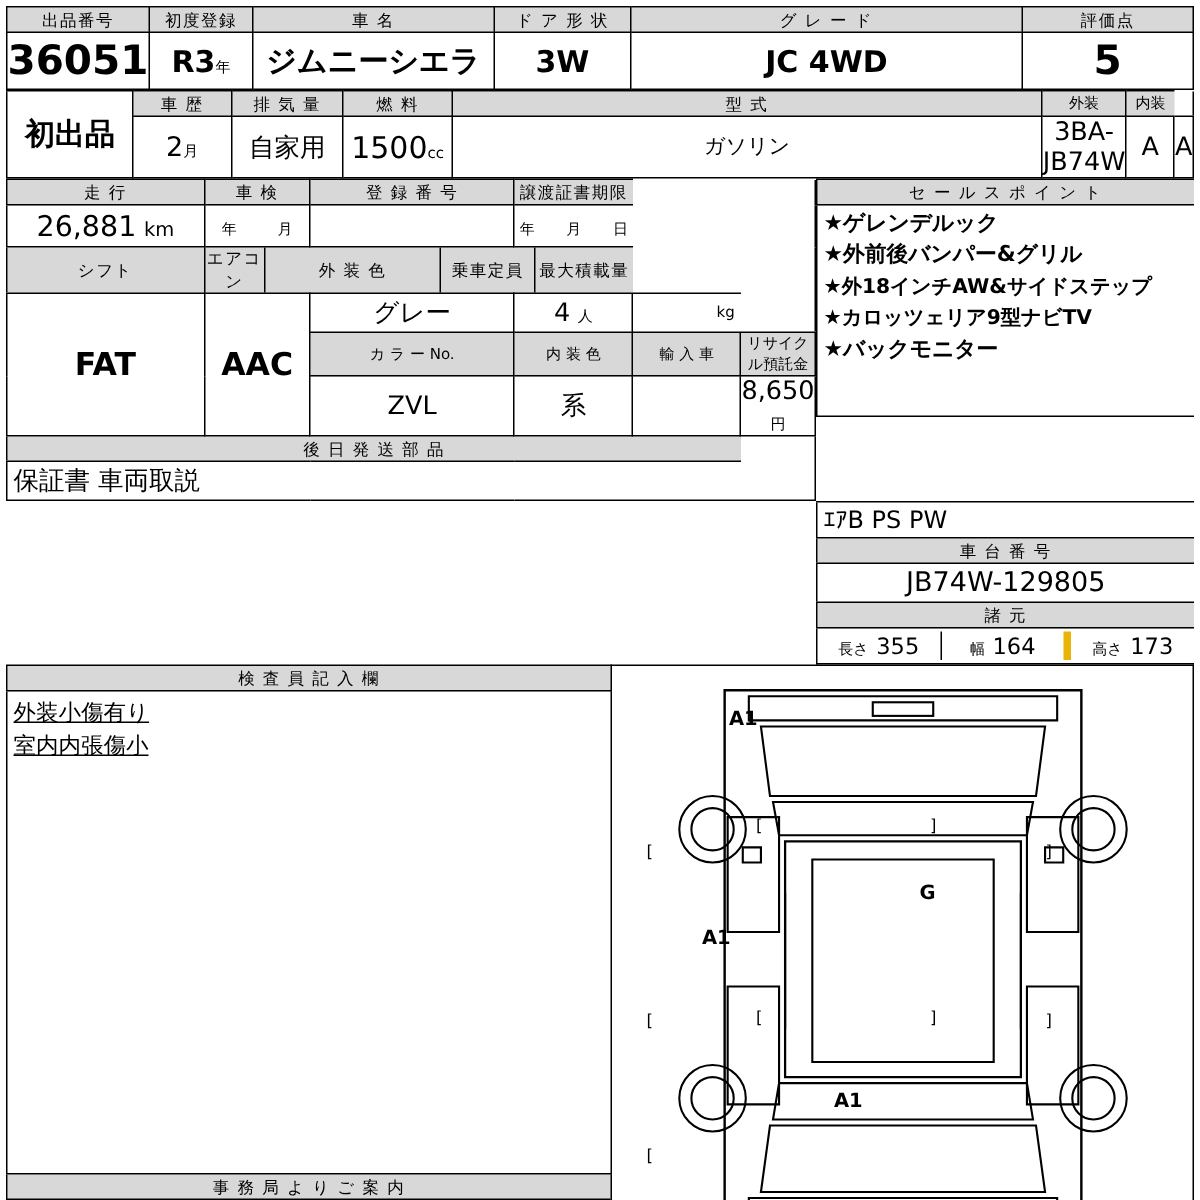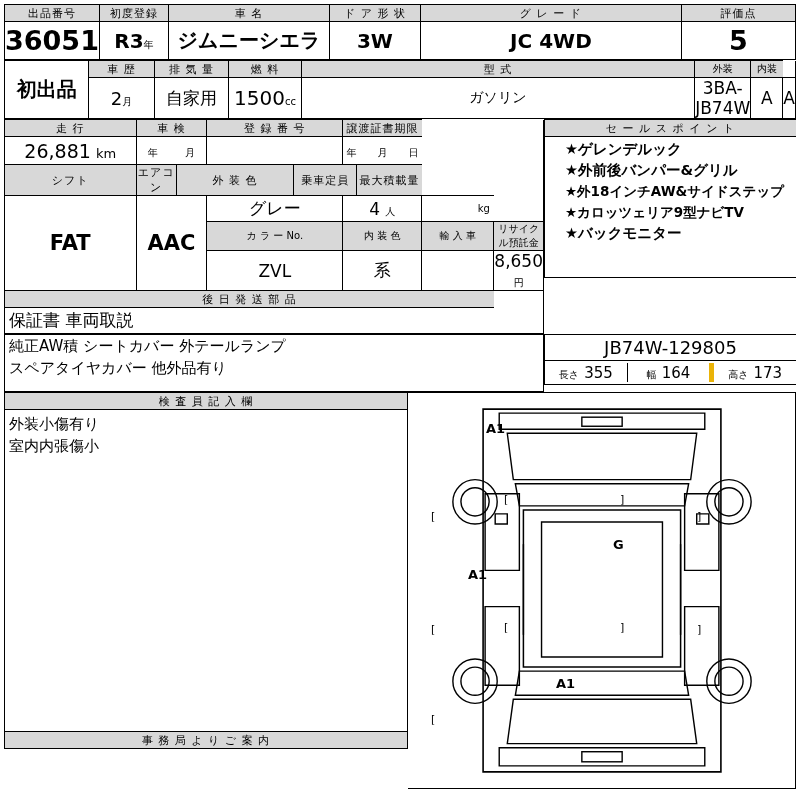--- a/index.html
+++ b/index.html
@@ -22,21 +22,21 @@
   .val{font-size:17px;}
   .big{font-size:27px;font-weight:bold;}
   .mid{font-size:20px;font-weight:bold;}
   .lbl{font-size:10px;}
   .nb{border:none;}
   .lft{text-align:left;padding-left:4px;}
   
   .topwrap{width:792px;}
   
   .bullets{font-size:14.5px;font-weight:bold;line-height:21px;text-align:left;padding:2px 0 0 4px;}
-  .bullets div{white-space:nowrap;margin-left:16px;}
+  .bullets div{white-space:nowrap;}
   .noteline{font-size:15px;text-align:left;padding-left:4px;line-height:22px;}
   .gwrap{position:relative;}
   .lab{position:absolute;font-size:13px;font-weight:bold;}
   .labsm{position:absolute;font-size:11px;}
 </style>
 </head>
 <body>
 
 <div class="sheet">
 
@@ -194,34 +194,37 @@
     </tr>
   </tbody>
     </table>
 
   <table style="width:792px;border-collapse:collapse;">
     <tbody>
         <tr>
       <td class="nb" style="width:540px;vertical-align:top;padding:0;">
         <table class="bx" style="width:540px;border-top:none;">
           <tbody>
-          <tr>
-            <td class="noteline" style="border-left:none;border-right:none;border-bottom:none;height:56px;vertical-align:top;">
-              <div>純正AW積  シートカバー  外テールランプ</div>
-              <div>スペアタイヤカバー  他外品有り</div>
-            </td>
-          </tr>
         </tbody>
             </table>
       </td>
       <td class="nb" style="width:252px;vertical-align:top;padding:0;">
         <table class="bx" style="width:252px;border-top:none;border-right:none;">
           <tbody>
+          <tr style="height:24px;">
+            <td class="val lft" style="border-left:none;border-right:none;font-size:16px;">ｴｱB PS PW</td>
+          </tr>
+          <tr>
+            <td class="hd" style="border-left:none;border-right:none;">車 台 番 号</td>
+          </tr>
           <tr style="height:26px;">
             <td class="val" style="border-left:none;border-right:none;font-size:18px;">JB74W-129805</td>
+          </tr>
+          <tr>
+            <td class="hd" style="border-left:none;border-right:none;">諸  元</td>
           </tr>
           <tr style="height:24px;">
             <td style="border-left:none;border-right:none;border-bottom:none;padding:0;">
               <table style="width:100%;border-collapse:collapse;">
                 <tbody>
                         <tr>
                   <td style="border:none;border-right:1px solid #000;width:84px;">
                     <span class="lbl">長さ</span>
                     <span class="val" style="font-size:15px;">355</span>
                   </td>
@@ -248,21 +251,21 @@
   <table style="width:792px;border-collapse:collapse;">
     <tbody>
         <tr>
       <td class="nb" style="width:404px;vertical-align:top;padding:0;">
         <table class="bx" style="width:404px;">
           <tbody>
                 <tr>
             <td class="hd" style="border-left:none;">検 査 員 記 入 欄</td>
           </tr>
           <tr>
-            <td class="noteline" style="border-left:none;height:318px;vertical-align:top;padding-top:3px;">
+            <td class="noteline" style="border-left:none;height:318px;vertical-align:top;padding-top:3px;text-decoration:underline;">
               <div>外装小傷有り</div>
               <div>室内内張傷小</div>
             </td>
           </tr>
           <tr>
             <td class="hd" style="border-left:none;border-bottom:none;">事 務 局 よ り ご 案 内</td>
           </tr>
         </tbody>
             </table>
       </td>

